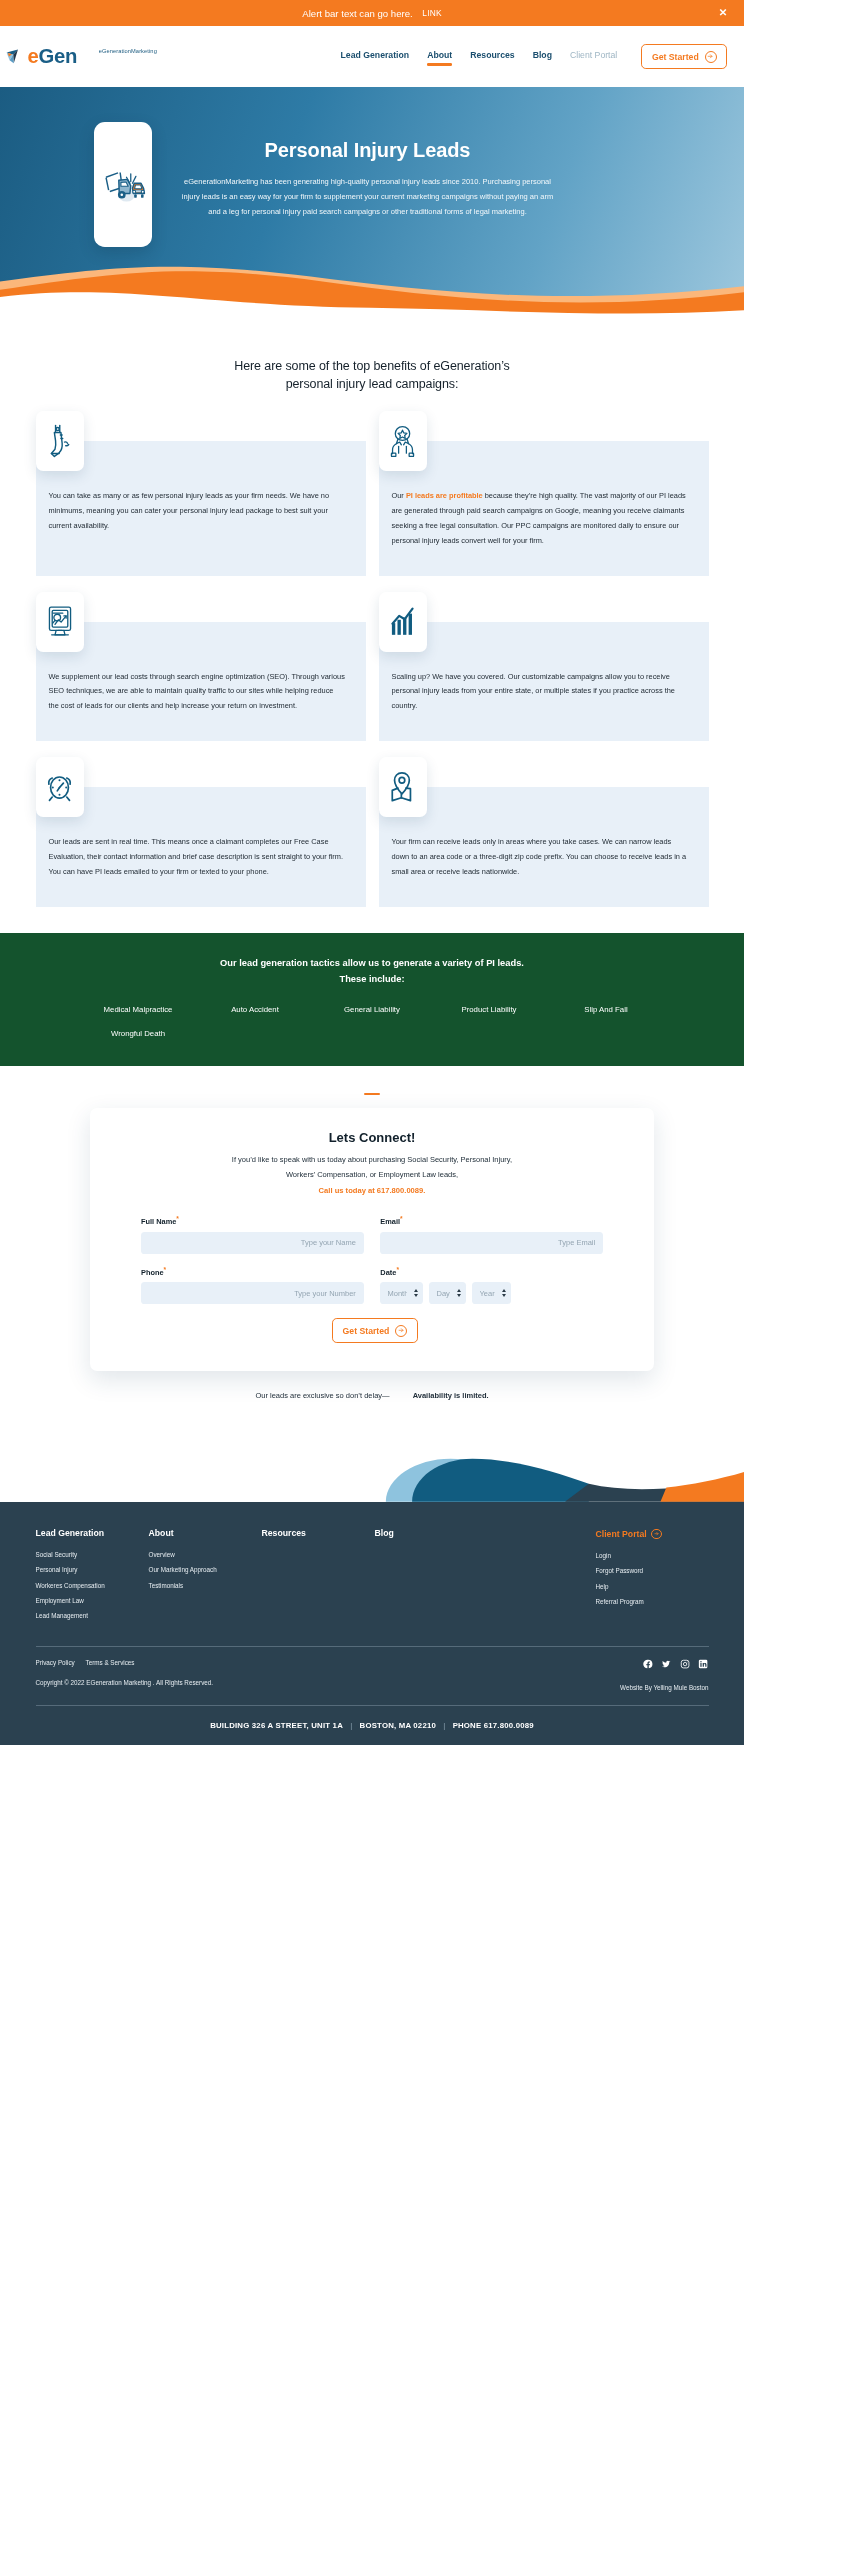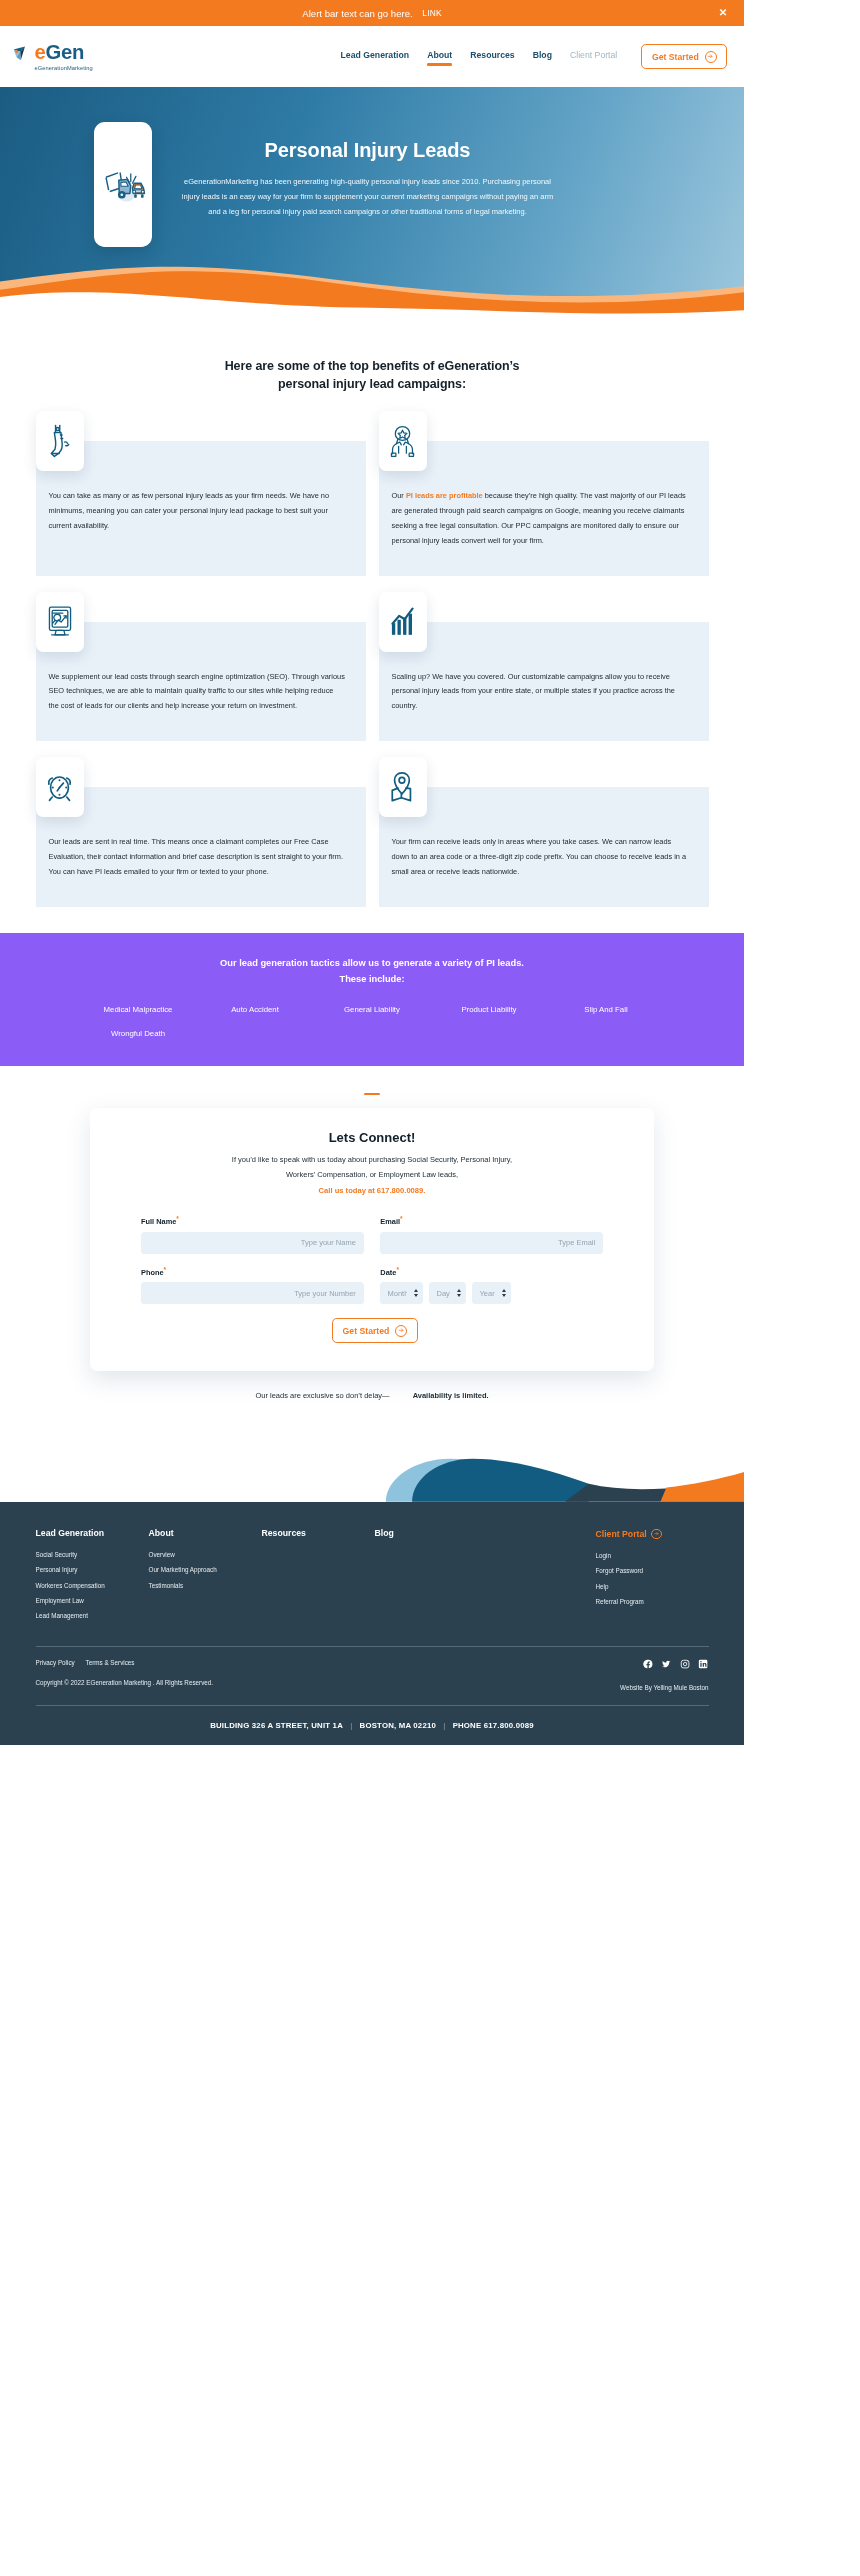--- a/index.html
+++ b/index.html
@@ -30,21 +30,21 @@
     position: absolute; right: 16.7px; top: 50%; transform: translateY(-50%);
     font-size: 10.2px; font-weight: 700; line-height: 1; color: #fff; cursor: pointer;
   }
 
   
   .header {
     height: 61px; background: #fff;
     display: flex; align-items: center;
     padding: 0 16.7px 0 13px;
   }
-  .logo { display: flex; flex-direction: column; justify-content: center; width: 137px; }
+  .logo { display: flex; flex-direction: row; justify-content: center; width: 137px; }
   .logo-row { display: flex; align-items: center; gap: 1.2px; }
   .logo-mark { width: 20.3px; height: 18px; display: block; }
   .logo-word { font-size: 20.3px; font-weight: 700; letter-spacing: -0.3px; line-height: 1; }
   .logo-word .e { color: #f47a20; }
   .logo-word .gen { color: #1a5e86; }
   .logo-sub { font-size: 5.7px; color: #1d5c80; margin-left: 21.5px; margin-top: 1.8px; letter-spacing: 0.1px; }
 
   .nav { margin-left: auto; display: flex; align-items: center; gap: 18px; }
   .nav-item {
     font-size: 8.7px; font-weight: 700; color: #1a4e6e; text-decoration: none;
@@ -87,21 +87,21 @@
     color: #fff; font-size: 20px; font-weight: 700; letter-spacing: -0.1px; line-height: 1.12;
   }
   .hero-desc {
     color: #f2f8fb; font-size: 7.5px; line-height: 2.0; margin-top: 13px; max-width: 373px;
   }
   .hero-waves { position: absolute; left: 0; bottom: -0.6px; width: 860px; height: 72px; z-index: 2; }
 
   
   .benefits { padding: 31px 0 0; background: #fff; }
   .section-title {
-    text-align: center; font-size: 12.5px; font-weight: 700; line-height: 1.45;
+    text-align: center; font-size: 12.5px; font-weight: 400; line-height: 1.45;
     color: #15212b; letter-spacing: -0.1px;
   }
   .grid { width: 673px; margin: 0 auto; padding-top: 18px; }
   .grid-row { display: flex; gap: 13px; }
   .bcard { position: relative; width: 330px; }
   .bcard-panel {
     background: #e8f0f8; position: absolute; left: 0; right: 0; top: 30px; bottom: 0;
   }
   .bcard-inner { position: relative; z-index: 2; display: flex; flex-direction: column; align-items: flex-start; }
   .icon-tile {
@@ -112,21 +112,21 @@
   }
   .icon-tile svg { display: block; }
   .bcard-body {
     font-size: 7.4px; line-height: 2.0; color: #222c35;
     padding: 18px 20.3px 27.5px 13px; width: 100%;
   }
   .hl { color: #f47a20; font-weight: 700; }
   .row-gap { height: 15.5px; }
 
   
-  .band { background: #8b5cf6; padding: 23px 0 27.5px; margin-top: 26px; }
+  .band { background: #14532d; padding: 23px 0 27.5px; margin-top: 26px; }
   .band-title {
     color: #fff; text-align: center; font-size: 9.3px; font-weight: 700; line-height: 1.72;
   }
   .band-grid {
     width: 585px; margin: 16.7px auto 0;
     display: grid; grid-template-columns: repeat(5, 1fr); row-gap: 15.5px;
     text-align: center;
   }
   .band-item { color: #fff; font-size: 7.8px; }
 

